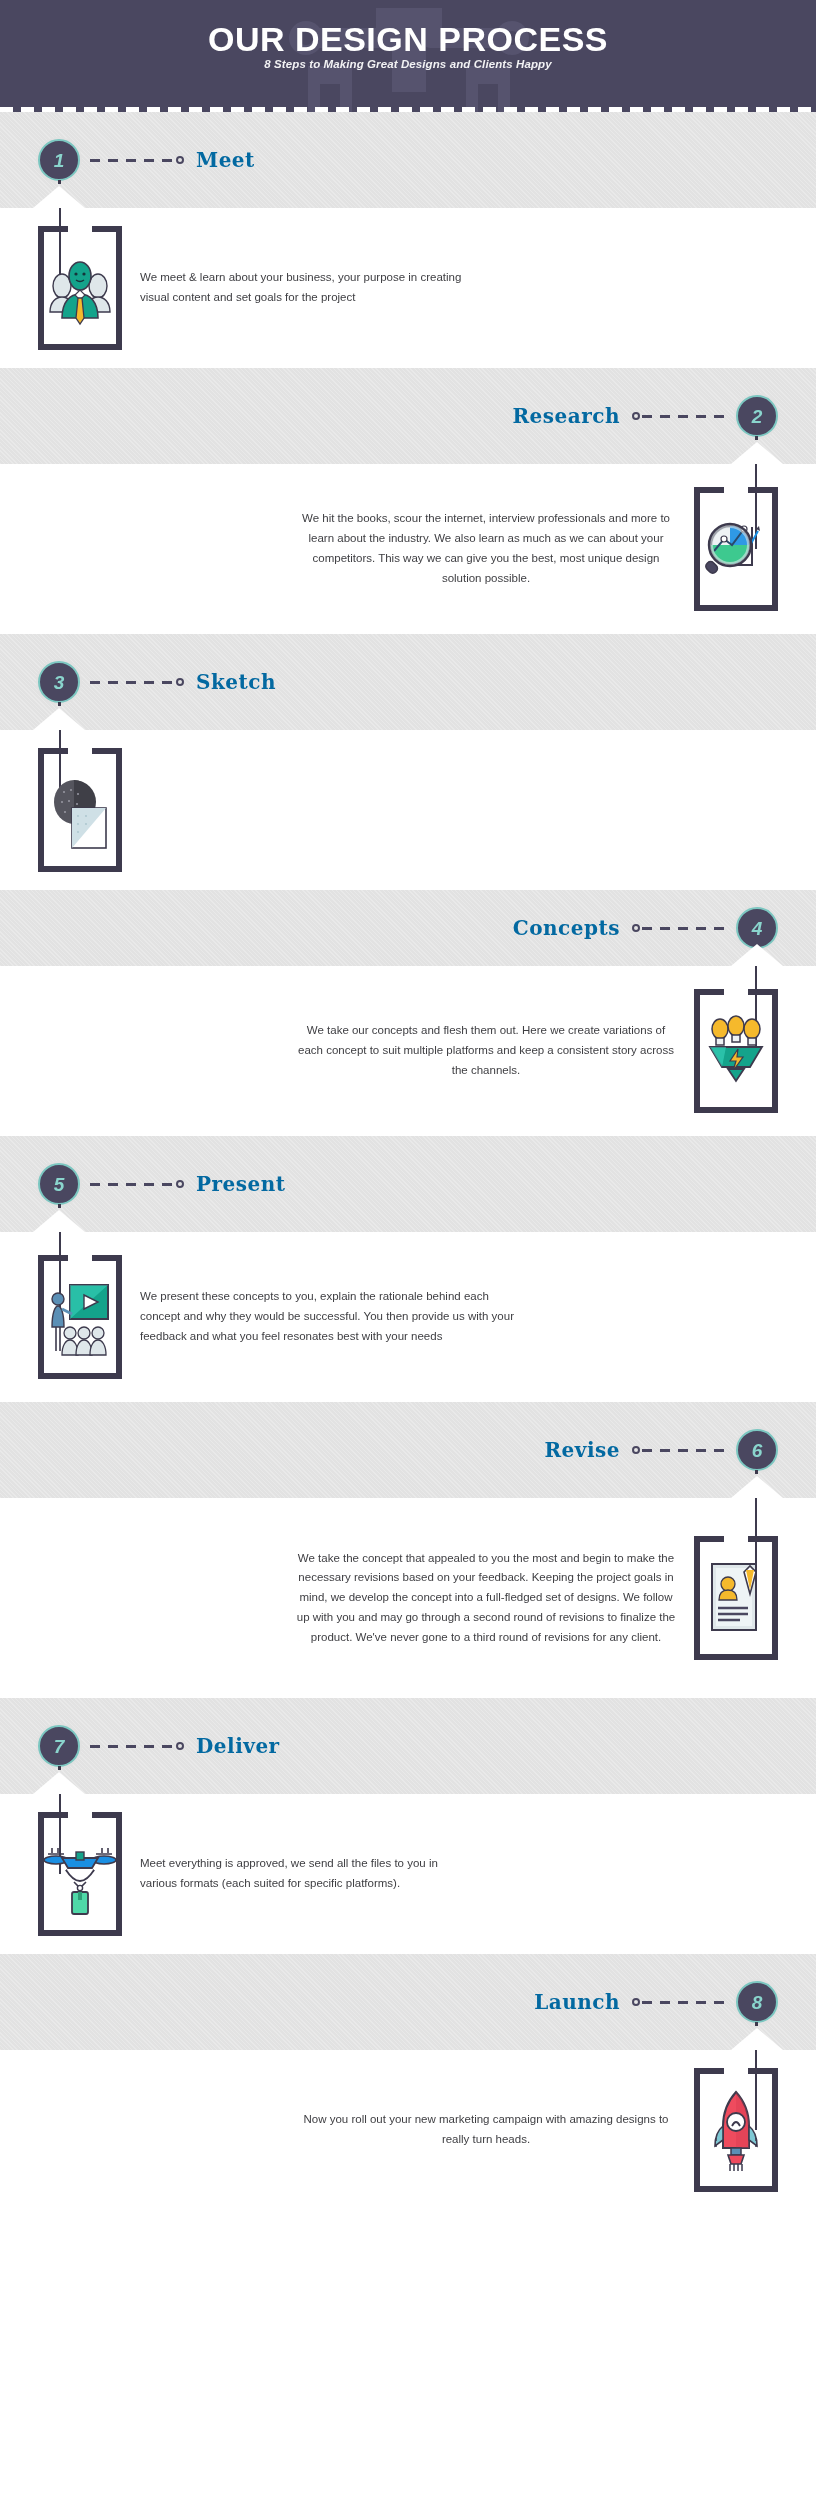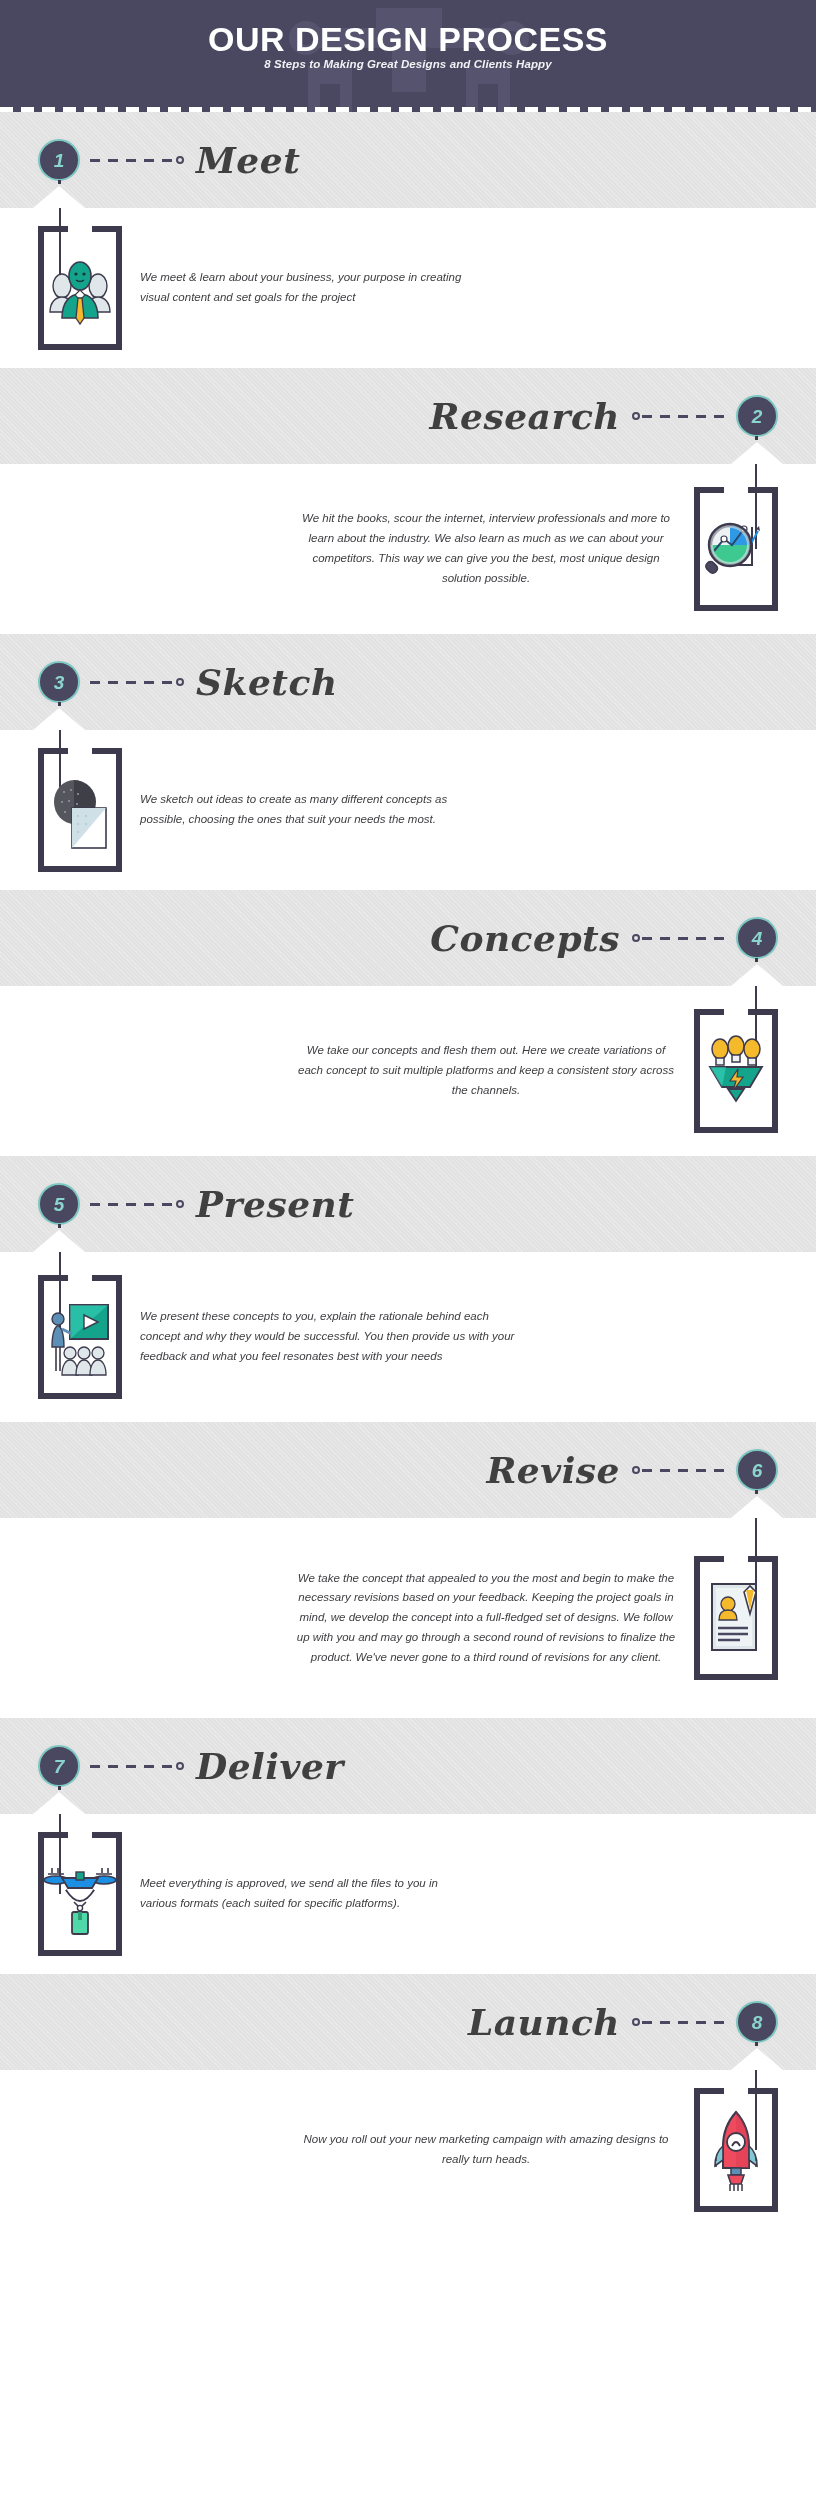--- a/index.html
+++ b/index.html
@@ -133,23 +133,22 @@
     border-radius: 50%;
     background: transparent;
     flex: 0 0 8px;
   }
   .connector.left  .conn-dashes { margin-left: 10px; }
   .connector.left  .conn-dot    { margin-left: 2px; margin-right: 12px; }
   .connector.right .conn-dot    { margin-right: 2px; margin-left: 12px; }
   .connector.right .conn-dashes { margin-right: 10px; }
 
   .step-title {
-    color: #404040;
-    font-size: 36px;
-    font-style: italic;
+    color: #0369a1;
+    font-size: 20px;
     font-weight: bold;
     font-family: "DejaVu Serif", serif;
     letter-spacing: 0.5px;
     white-space: nowrap;
     line-height: 1;
   }
 
   
   .drip {
     position: absolute;
@@ -178,21 +177,20 @@
     background: #ffffff;
   }
   .panel-row {
     position: relative;
     z-index: 2;
     display: flex;
     align-items: center;
     height: 100%;
     padding: 0 38px;
     gap: 18px;
-    font-style: italic;
   }
   .panel-row.right { flex-direction: row-reverse; }
 
   
   .icon-frame {
     position: relative;
     width: 84px;
     height: 124px;
     flex: 0 0 84px;
   }
@@ -413,24 +411,23 @@
       <g fill="#a9c3cc">
         <circle cx="34" cy="48" r=".9"></circle>
                   <circle cx="42" cy="48" r=".9"></circle>
                   <circle cx="34" cy="56" r=".9"></circle>
         <circle cx="42" cy="56" r=".9"></circle>
                   <circle cx="34" cy="64" r=".9"></circle>
       </g>
     </svg>
         </div>
       </div>
-      <div class="panel-text">We sketch out ideas to create as many different concepts as possible, choosing the ones that suit your needs the most.</div>
-    </div>
-  </div>
-      <div class="band" style="height: 96px;">
+    </div>
+  </div>
+      <div class="band" style="height: 76px;">
     <div class="band-texture"></div>
     <div class="band-row right">
 
         <div class="step-title">Concepts</div>
         <div class="connector right">
           <div class="conn-dot"></div>
           <div class="conn-dashes"></div>
         </div>
         <div class="badge">
           <span class="badge-num">4</span>

